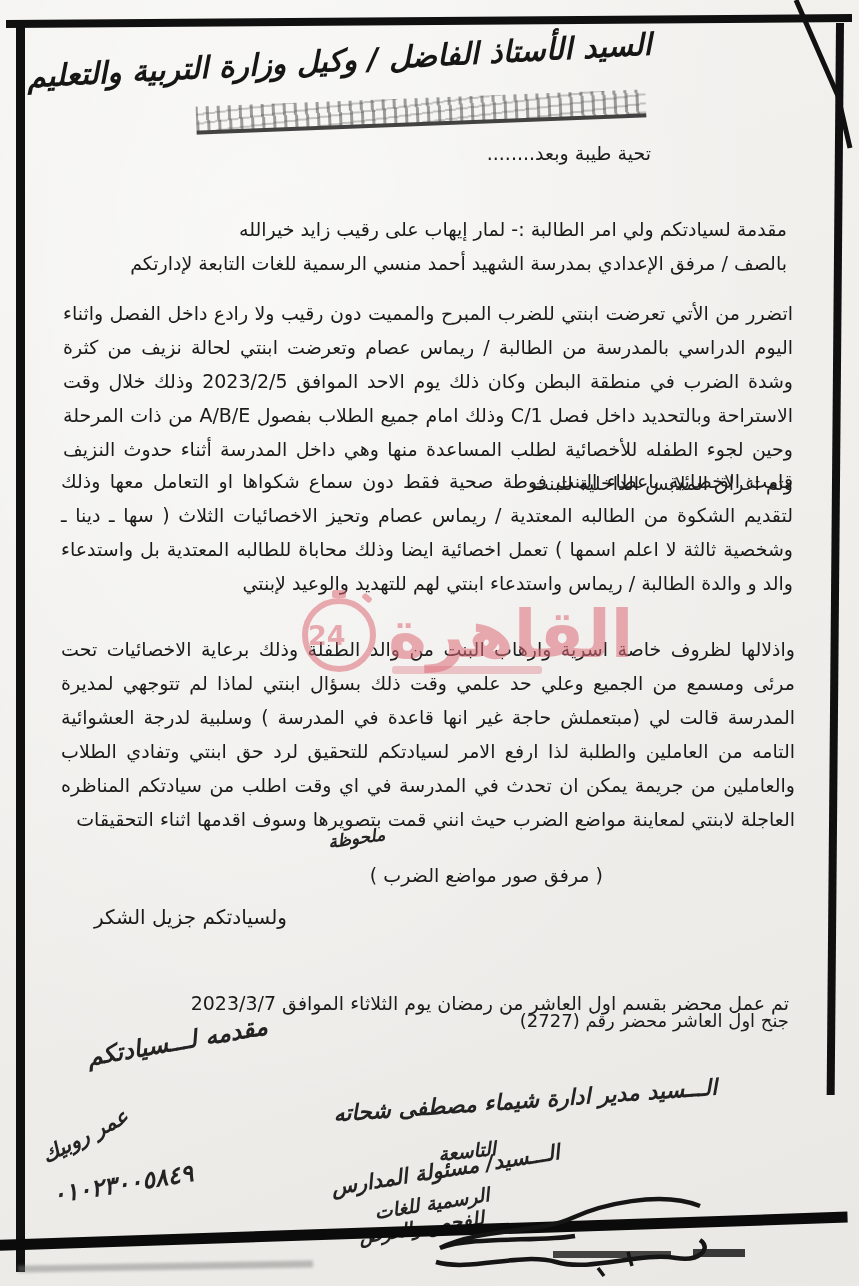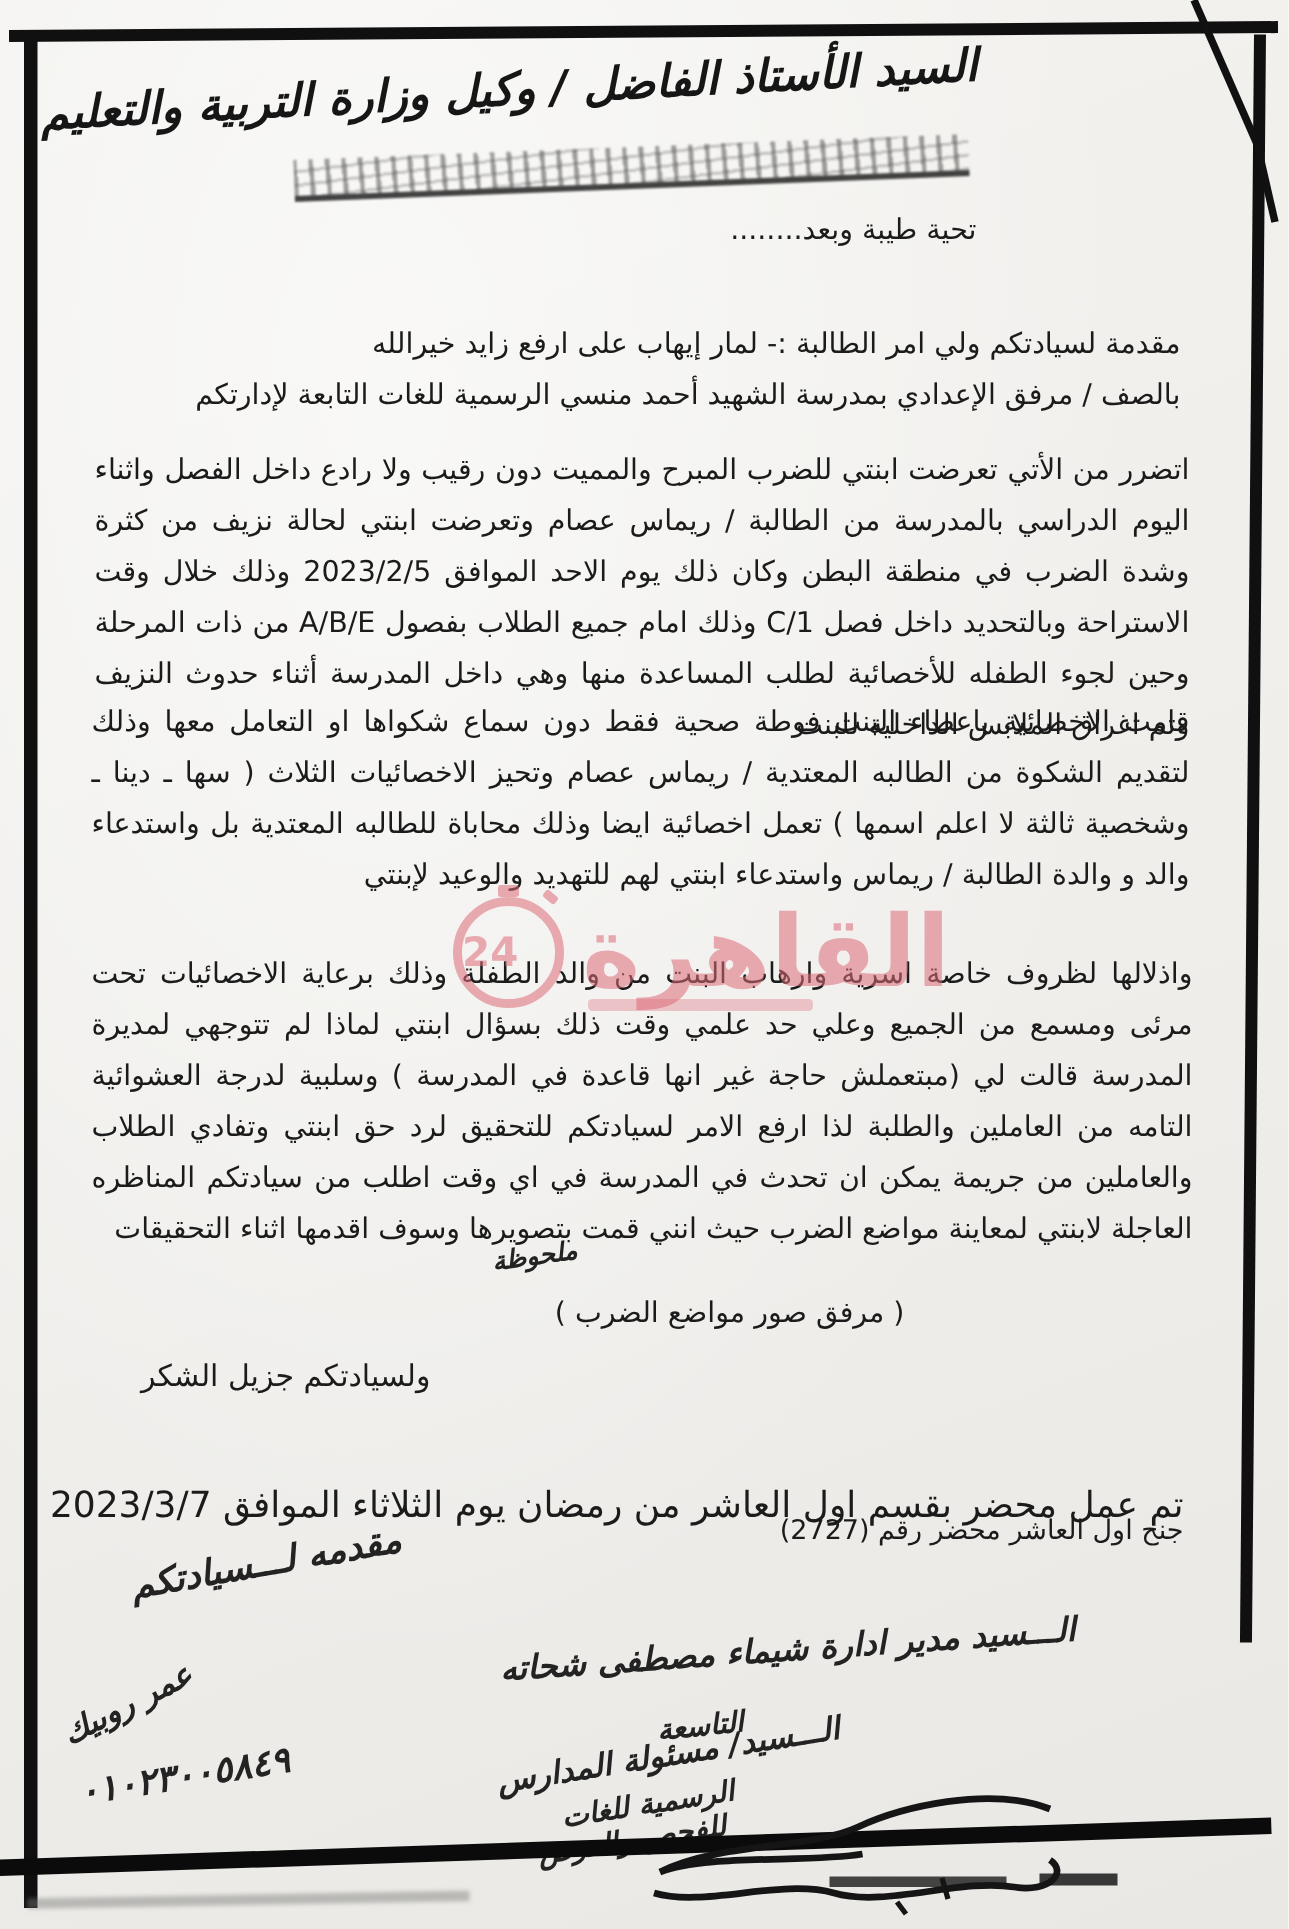--- a/index.html
+++ b/index.html
@@ -49,21 +49,21 @@
   .p1l1{top:212px;right:72px;}
   .p1l2{top:246px;right:72px;}
   .p2{top:296px;right:66px;width:730px;}
   .p3{top:464px;right:66px;width:732px;}
   .p4{top:632px;right:64px;width:734px;}
 
   .note-hand{top:828px;left:328px;font-size:17px;transform:rotate(-8deg);font-weight:600;}
   .attachment{top:858px;right:256px;font-size:19px;}
   .thanks{top:900px;left:94px;font-size:20px;}
 
-  .report1{top:986px;right:70px;font-size:24px;}
+  .report1{top:986px;right:70px;font-size:19px;}
   .report2{top:1004px;right:70px;font-size:18px;}
 
   .presented-hand{top:1028px;left:86px;font-size:24px;transform:rotate(-10deg);font-weight:600;}
   .hw1{top:1088px;right:142px;font-size:22px;transform:rotate(-4deg);font-weight:600;}
   .hwdiag{top:1124px;left:38px;font-size:21px;transform:rotate(-27deg);font-weight:600;}
   .hw2{top:1140px;left:438px;font-size:19px;transform:rotate(-6deg);font-weight:600;}
   .hw3{top:1158px;left:330px;font-size:21px;transform:rotate(-9deg);font-weight:600;}
   .hw4{top:1192px;left:374px;font-size:19px;transform:rotate(-9deg);font-weight:600;}
   .phone{top:1170px;left:52px;font-size:24px;transform:rotate(-9deg);letter-spacing:3px;font-weight:600;}
   .hw5{top:1216px;left:358px;font-size:19px;transform:rotate(-9deg);font-weight:600;}
@@ -98,21 +98,21 @@
   <div class="bar frame-top"></div>
   <div class="bar frame-left"></div>
   <div class="bar frame-right"></div>
 
   <div class="hand rtl header-salutation">السيد الأستاذ الفاضل / وكيل وزارة التربية والتعليم</div>
 
   <div class="scratch"></div>
 
   <div class="typed rtl greeting">تحية طيبة وبعد........</div>
 
-  <div class="typed rtl p1l1">مقدمة لسيادتكم ولي امر الطالبة :- لمار إيهاب على ارفع زايد خيرالله</div>
+  <div class="typed rtl p1l1">مقدمة لسيادتكم ولي امر الطالبة :- لمار إيهاب على رقيب زايد خيرالله</div>
   <div class="typed rtl p1l2">بالصف / مرفق الإعدادي بمدرسة الشهيد أحمد منسي الرسمية للغات التابعة لإدارتكم</div>
   <div class="typed rtl para p2">اتضرر من الأتي تعرضت ابنتي للضرب المبرح والمميت دون رقيب ولا رادع داخل الفصل واثناء اليوم الدراسي بالمدرسة من الطالبة / ريماس عصام وتعرضت ابنتي لحالة نزيف من كثرة وشدة الضرب في منطقة البطن وكان ذلك يوم الاحد الموافق 2023/2/5 وذلك خلال وقت الاستراحة وبالتحديد داخل فصل 1/C وذلك امام جميع الطلاب بفصول A/B/E من ذات المرحلة وحين لجوء الطفله للأخصائية لطلب المساعدة منها وهي داخل المدرسة أثناء حدوث النزيف وتم اغراق الملابس الداخلية للبنت</div>
   <div class="typed rtl para p3">قامت الاخصائية باعطاء البنت فوطة صحية فقط دون سماع شكواها او التعامل معها وذلك لتقديم الشكوة من الطالبه المعتدية / ريماس عصام وتحيز الاخصائيات الثلاث ( سها ـ دينا ـ وشخصية ثالثة لا اعلم اسمها ) تعمل اخصائية ايضا وذلك محاباة للطالبه المعتدية بل واستدعاء والد و والدة الطالبة / ريماس واستدعاء ابنتي لهم للتهديد والوعيد لإبنتي</div>
   <div class="typed rtl para p4">واذلالها لظروف خاصة اسرية وارهاب البنت من والد الطفلة وذلك برعاية الاخصائيات تحت مرئى ومسمع من الجميع وعلي حد علمي وقت ذلك بسؤال ابنتي لماذا لم تتوجهي لمديرة المدرسة قالت لي (مبتعملش حاجة غير انها قاعدة في المدرسة ) وسلبية لدرجة العشوائية التامه من العاملين والطلبة لذا ارفع الامر لسيادتكم للتحقيق لرد حق ابنتي وتفادي الطلاب والعاملين من جريمة يمكن ان تحدث في المدرسة في اي وقت اطلب من سيادتكم المناظره العاجلة لابنتي لمعاينة مواضع الضرب حيث انني قمت بتصويرها وسوف اقدمها اثناء التحقيقات</div>
 
   <div class="hand rtl note-hand">ملحوظة</div>
   <div class="typed rtl attachment">( مرفق صور مواضع  الضرب )</div>
   <div class="typed rtl thanks">ولسيادتكم جزيل الشكر</div>
 
   <div class="typed rtl report1">تم عمل محضر بقسم اول العاشر من رمضان يوم الثلاثاء الموافق 2023/3/7</div>

